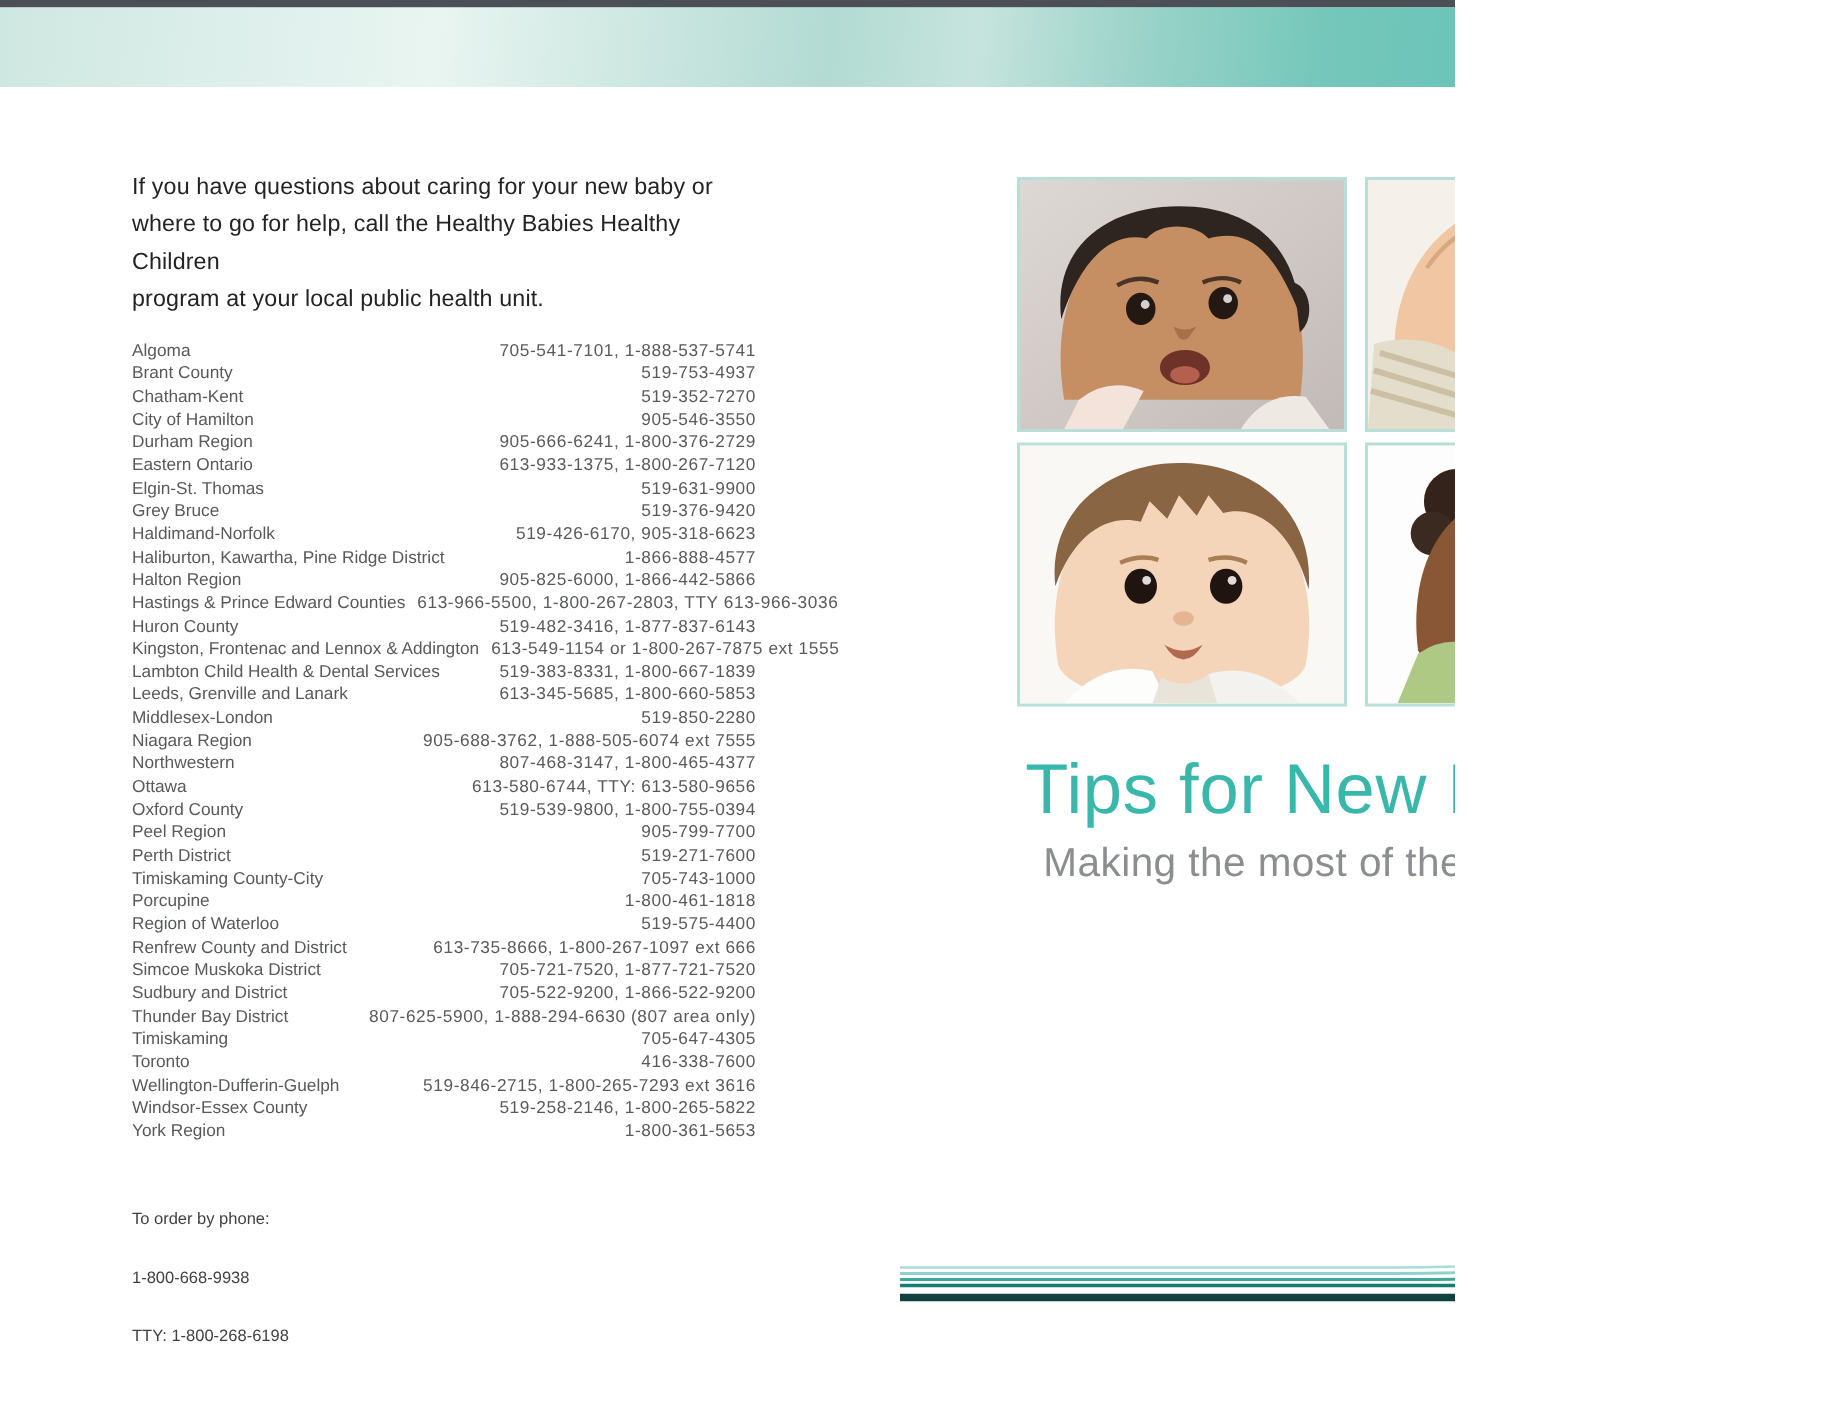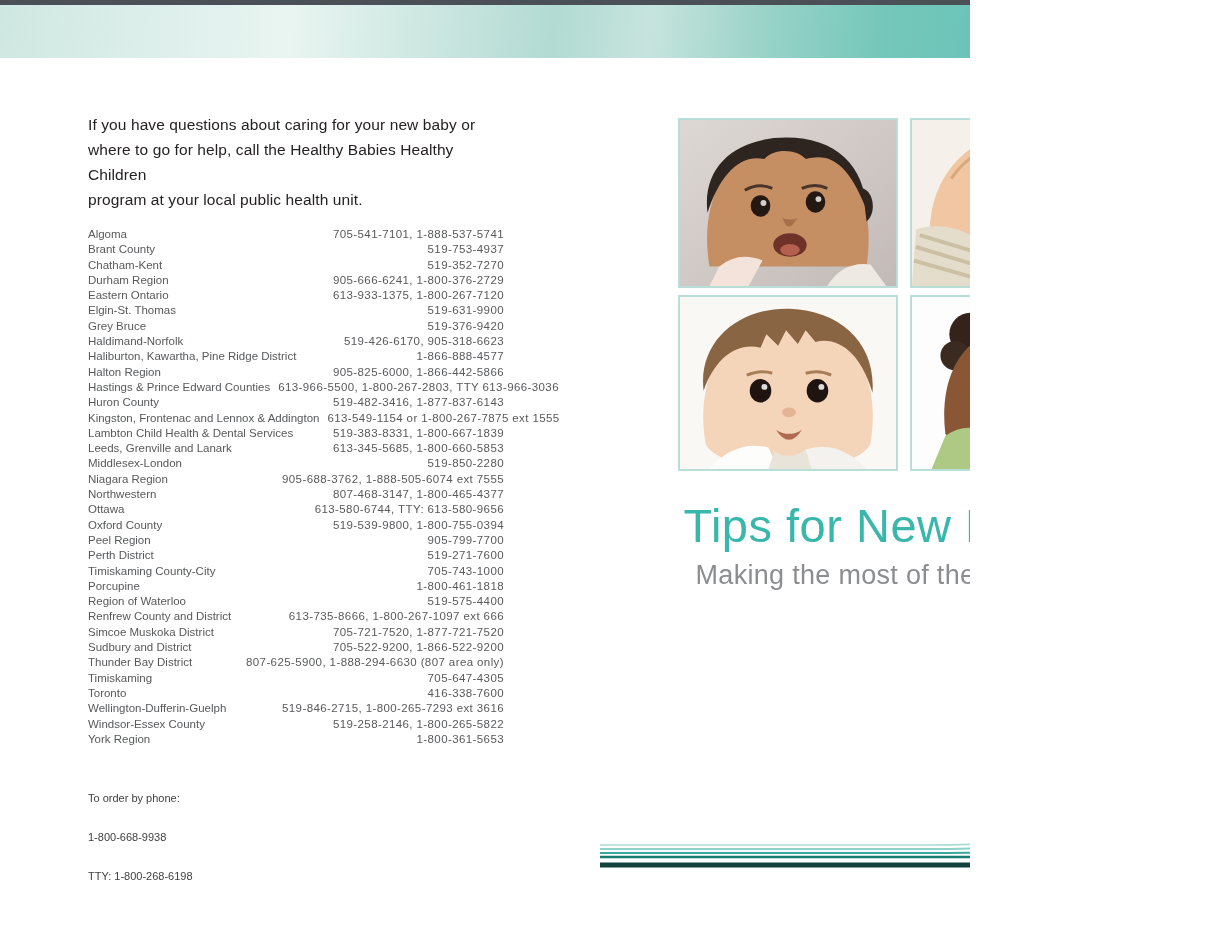--- a/index.html
+++ b/index.html
@@ -64,20 +64,24 @@
   <div class="unit-row">
     <span class="unit-name">Brant County</span>
     <span class="unit-phone">519-753-4937</span>
   </div>
 
   <div class="unit-row">
     <span class="unit-name">Chatham-Kent</span>
     <span class="unit-phone">519-352-7270</span>
   </div>
 
+  <div class="unit-row">
+    <span class="unit-name">City of Hamilton</span>
+    <span class="unit-phone">905-546-3550</span>
+  </div>
 
   <div class="unit-row">
     <span class="unit-name">Durham Region</span>
     <span class="unit-phone">905-666-6241,  1-800-376-2729</span>
   </div>
 
   <div class="unit-row">
     <span class="unit-name">Eastern Ontario</span>
     <span class="unit-phone">613-933-1375,  1-800-267-7120</span>
   </div>

